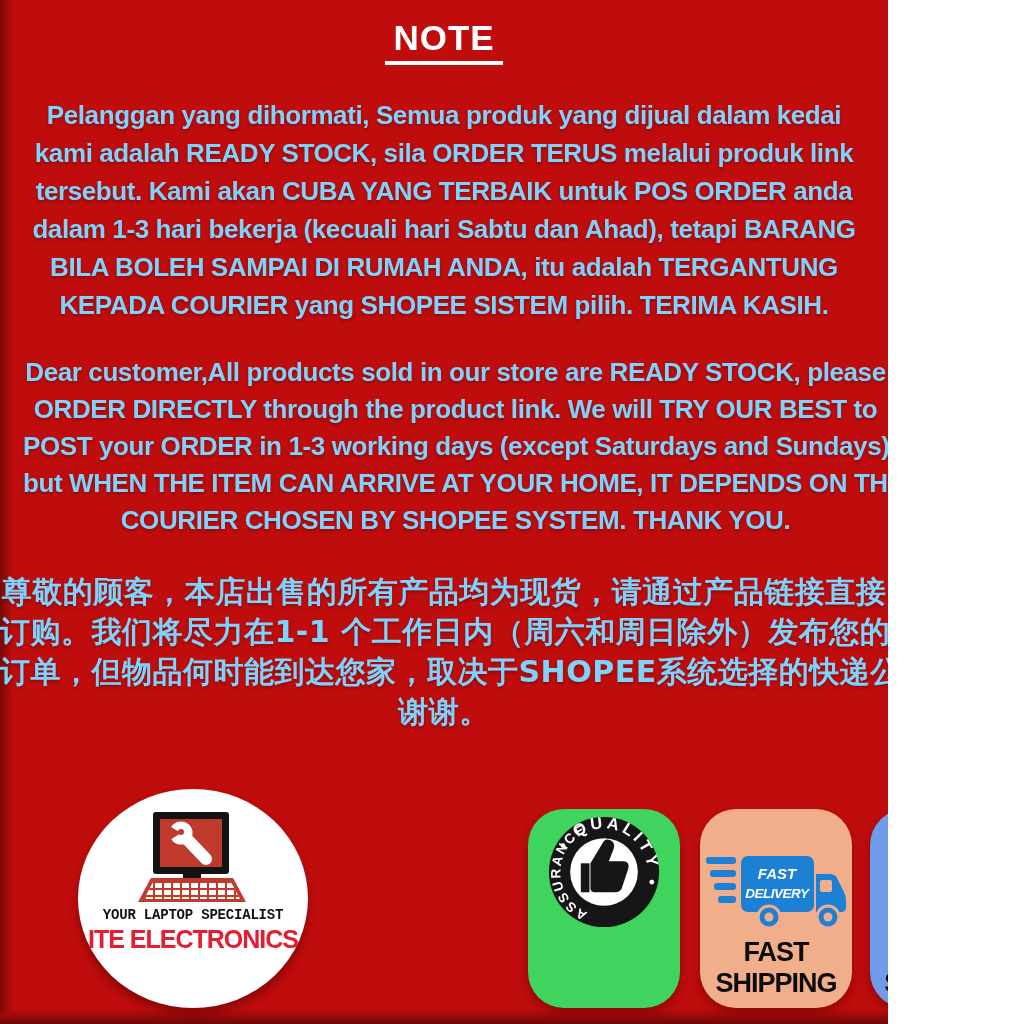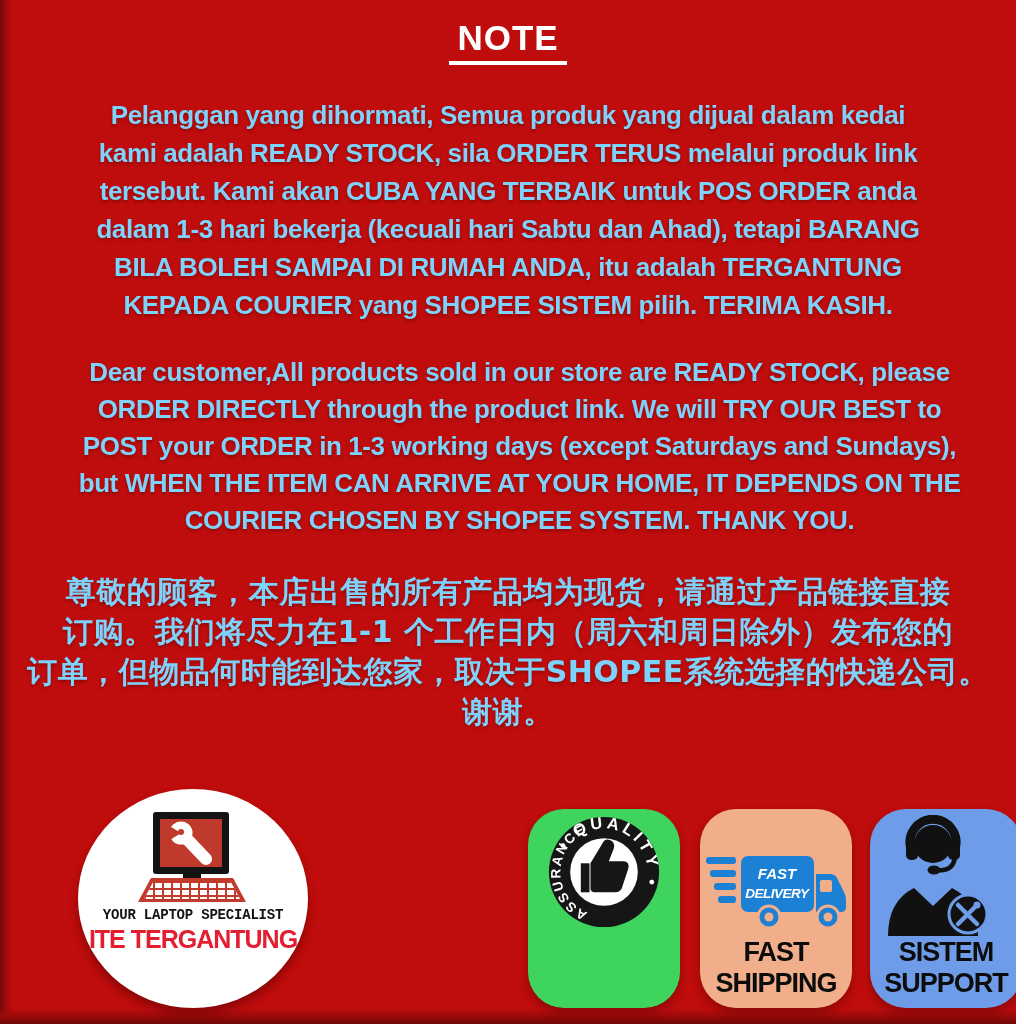--- a/index.html
+++ b/index.html
@@ -1,17 +1,17 @@
 <!DOCTYPE html>
 <html><head>
 <meta charset="utf-8">
 <style>
   html,body{margin:0;padding:0;}
   .stage{
-    position:relative;width:1016px;height:1024px;overflow:hidden;
+    position:relative;width:888px;height:1024px;overflow:hidden;
     background:#bf0c0c;
     font-family:"Liberation Sans","DejaVu Sans",sans-serif;
     -webkit-font-smoothing:antialiased;
   }
   .edge-left{position:absolute;left:0;top:0;width:13px;height:100%;
     background:linear-gradient(90deg,#780808 0%,#a30b0b 55%,rgba(191,12,12,0) 100%);}
   .edge-bottom{position:absolute;left:0;bottom:0;width:100%;height:15px;
     background:linear-gradient(0deg,#6e0707 0%,#9c0a0a 55%,rgba(191,12,12,0) 100%);}
 
   .title{position:absolute;top:18px;left:0;right:0;text-align:center;margin:0;}
@@ -96,21 +96,21 @@
         <circle cx="21" cy="14" r="11.5" fill="#ffffff"></circle>
         <path d="M21,14 L3,3 L10,21 Z" fill="#bf3a2c"></path>
         <circle cx="21" cy="13" r="3" fill="#bf3a2c"></circle>
       </svg>
     </div>
     <div class="stand"></div>
     <div class="keyboard">
       <div class="keys"></div>
     </div>
     <div class="tagline">YOUR LAPTOP SPECIALIST</div>
-    <div class="brand">ITE TERGANTUNG</div>
+    <div class="brand">ITE ELECTRONICS</div>
   </div>
 
   <div class="badge quality">
     <svg class="seal" viewBox="0 0 120 120" width="116" height="116">
       <circle cx="60" cy="60" r="57" fill="#161616"></circle>
       <path id="sealring" d="M60 105 A45 45 0 0 1 60 15 A45 45 0 0 1 60 105" fill="none"></path>
       <text font-size="14" letter-spacing="2">
         <textPath href="#sealring" startOffset="6%">ASSURANCE</textPath>
       </text>
       <text font-size="17" letter-spacing="3.5">

